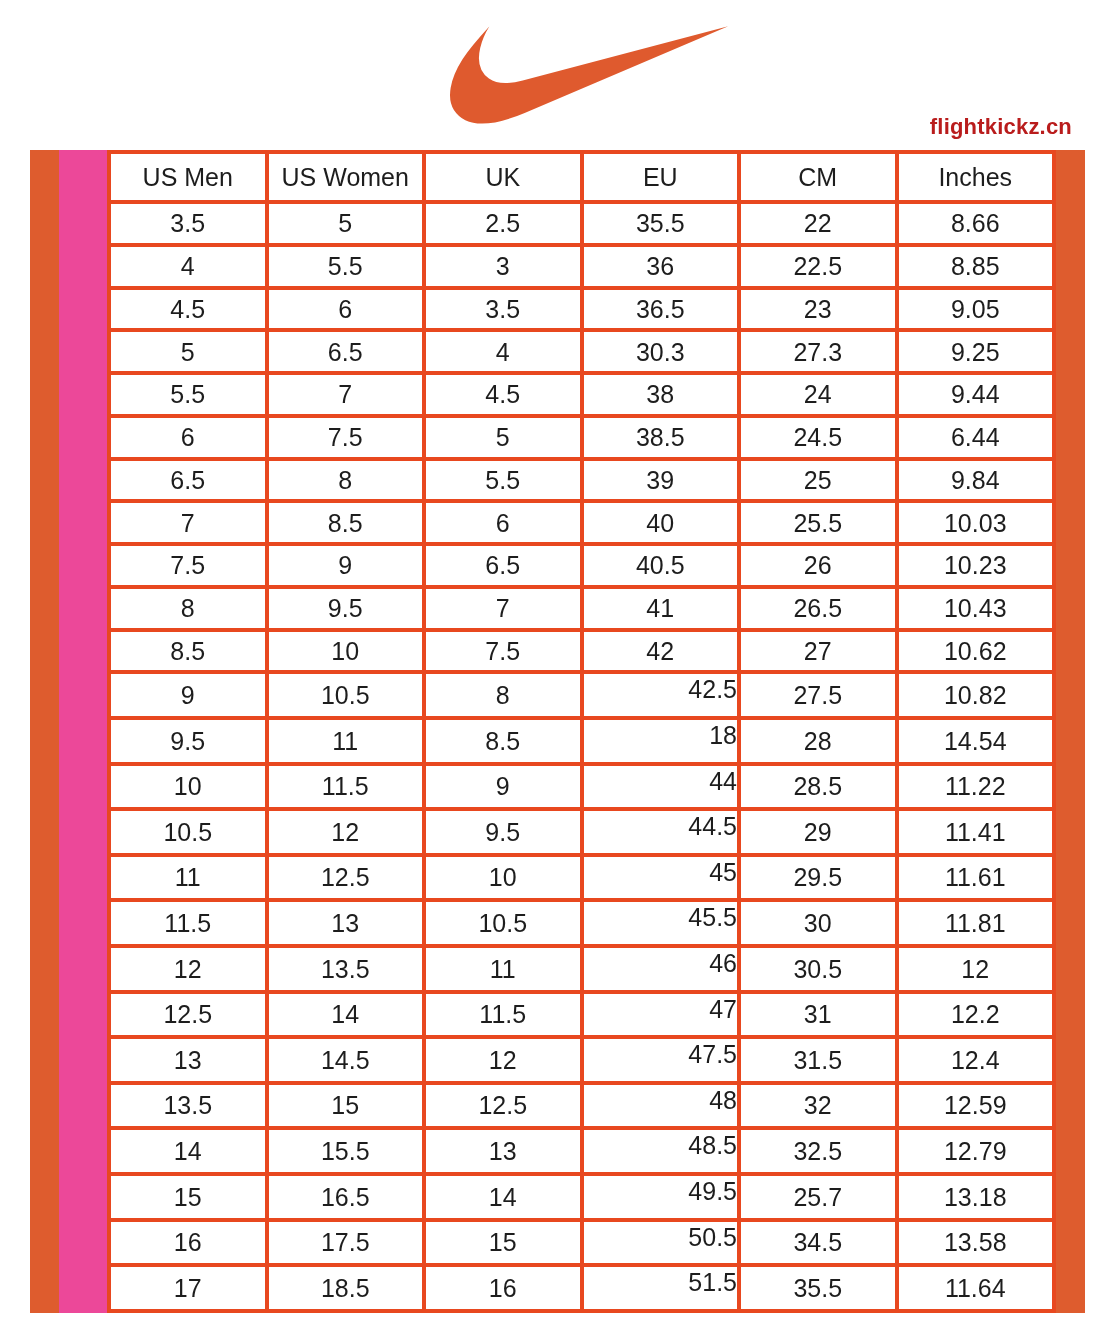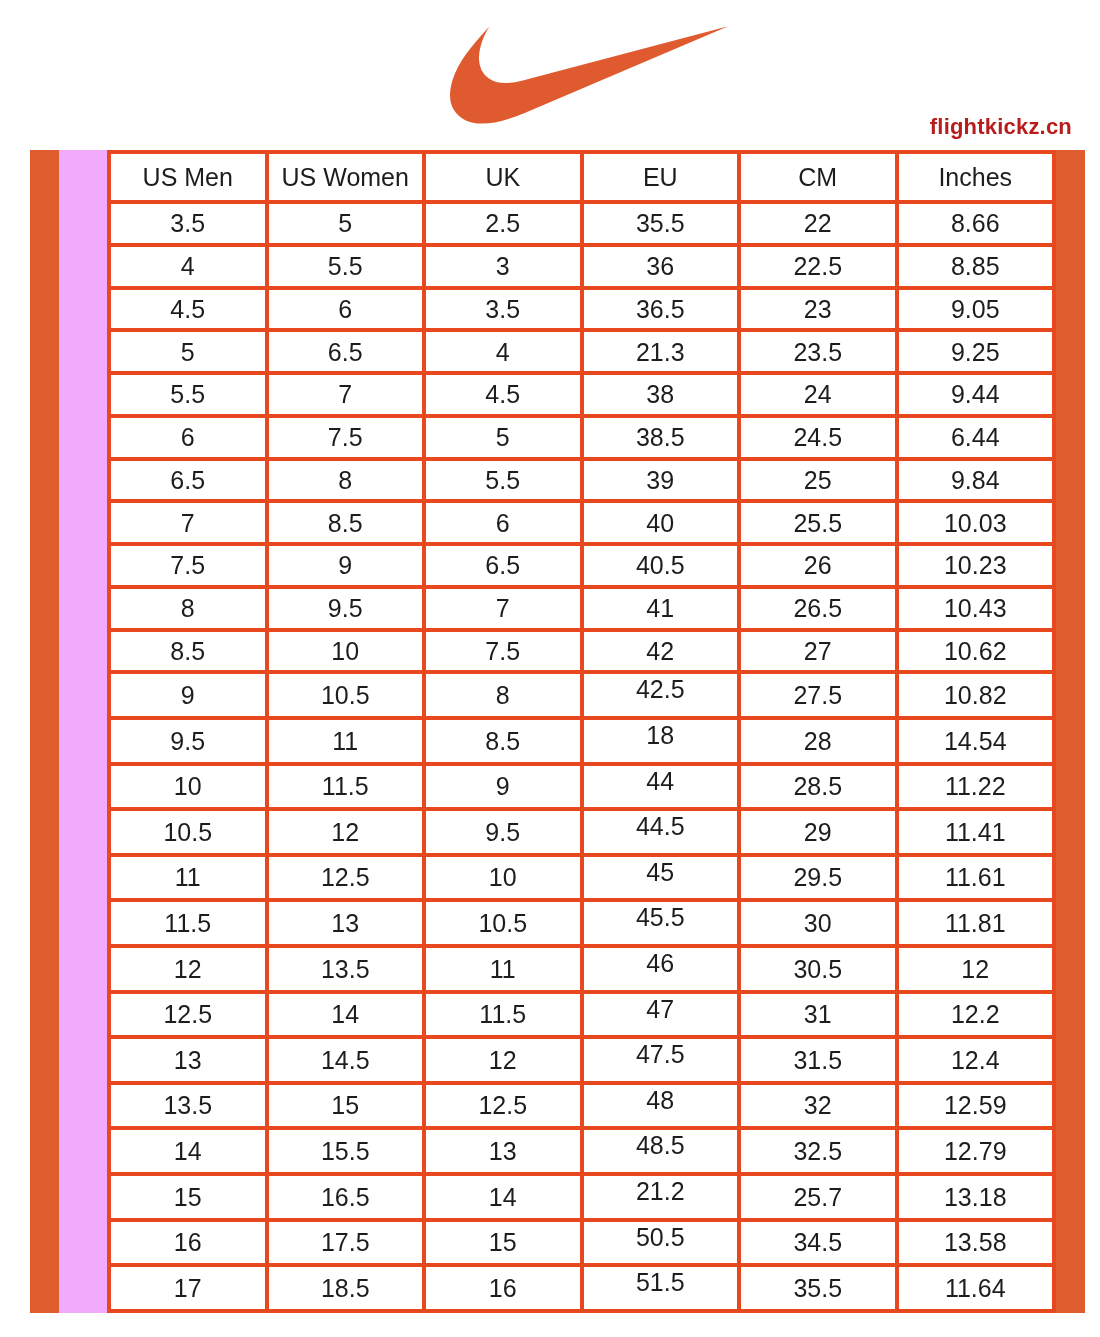--- a/index.html
+++ b/index.html
@@ -16,38 +16,38 @@
   }
   .swoosh-wrap{position:absolute;left:450px;top:10px;width:280px;}
   .swoosh-wrap svg{display:block;width:100%;height:auto;}
   .swoosh-wrap path{fill:var(--swoosh);}
   .watermark{
     position:absolute;top:114px;right:28px;
     font-size:22px;font-weight:600;color:#b91c1c;letter-spacing:.2px;
   }
   .table-frame{
     position:absolute;left:30px;top:150px;width:1055px;height:1163px;
-    background:#f0abfc;
+    background:#ec4899;
     border-left:29px solid var(--band);
     border-right:29px solid var(--band);
     padding-left:48px;
   }
   table.size-table{
     width:100%;height:100%;
     border-collapse:collapse;table-layout:fixed;
   }
   .size-table th,.size-table td{
     border:4px solid var(--line);
     background:#ffffff;
     text-align:center;vertical-align:middle;
     padding:0;line-height:1.05;
     font-size:25px;font-weight:400;color:var(--ink);
   }
   .size-table th{height:50px;font-size:25px;font-weight:400;}
-  .size-table td.eu-raised{vertical-align:top;padding-top:2px;}
+  .size-table td.eu-raised{vertical-align:top;padding-top:2px;text-align:right;}
 </style>
 </head>
 <body>
 
 <div class="swoosh-wrap">
   <svg viewBox="0 0 69 32" xmlns="http://www.w3.org/2000/svg" aria-hidden="true">
     <path d="M68.56 4L18.4 25.36Q12.16 28 7.92 28q-4.8 0-6.96-3.36-1.36-2.16-.8-5.48t2.96-7.08q2-3.04 6.56-8-1.6 2.56-2.24 5.28-1.2 5.12 2.16 7.52Q11.2 18 13.6 18q1.92 0 4.32-.64z"></path>
   </svg>
 </div>
 
@@ -87,22 +87,22 @@
           <td>6</td>
           <td>3.5</td>
           <td>36.5</td>
           <td>23</td>
           <td>9.05</td>
         </tr>
         <tr>
           <td>5</td>
           <td>6.5</td>
           <td>4</td>
-          <td>21.3</td>
-          <td>23.5</td>
+          <td>30.3</td>
+          <td>27.3</td>
           <td>9.25</td>
         </tr>
         <tr>
           <td>5.5</td>
           <td>7</td>
           <td>4.5</td>
           <td>38</td>
           <td>24</td>
           <td>9.44</td>
         </tr>
@@ -239,21 +239,21 @@
           <td>15.5</td>
           <td>13</td>
           <td class="eu-raised">48.5</td>
           <td>32.5</td>
           <td>12.79</td>
         </tr>
         <tr>
           <td>15</td>
           <td>16.5</td>
           <td>14</td>
-          <td class="eu-raised">21.2</td>
+          <td class="eu-raised">49.5</td>
           <td>25.7</td>
           <td>13.18</td>
         </tr>
         <tr>
           <td>16</td>
           <td>17.5</td>
           <td>15</td>
           <td class="eu-raised">50.5</td>
           <td>34.5</td>
           <td>13.58</td>

